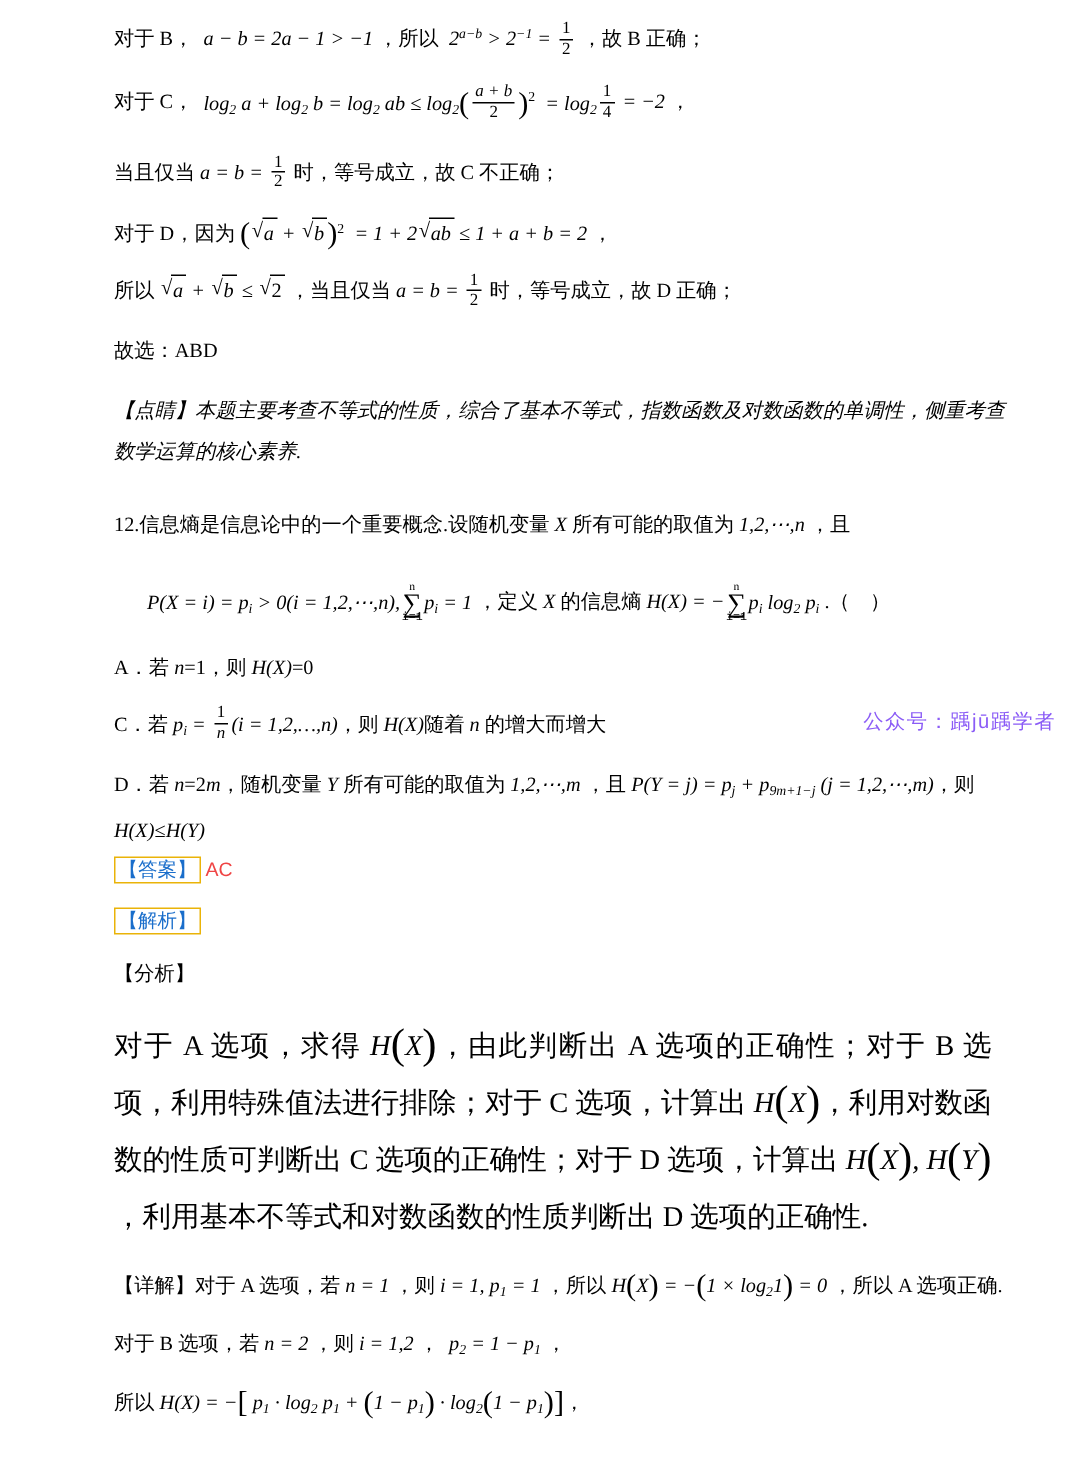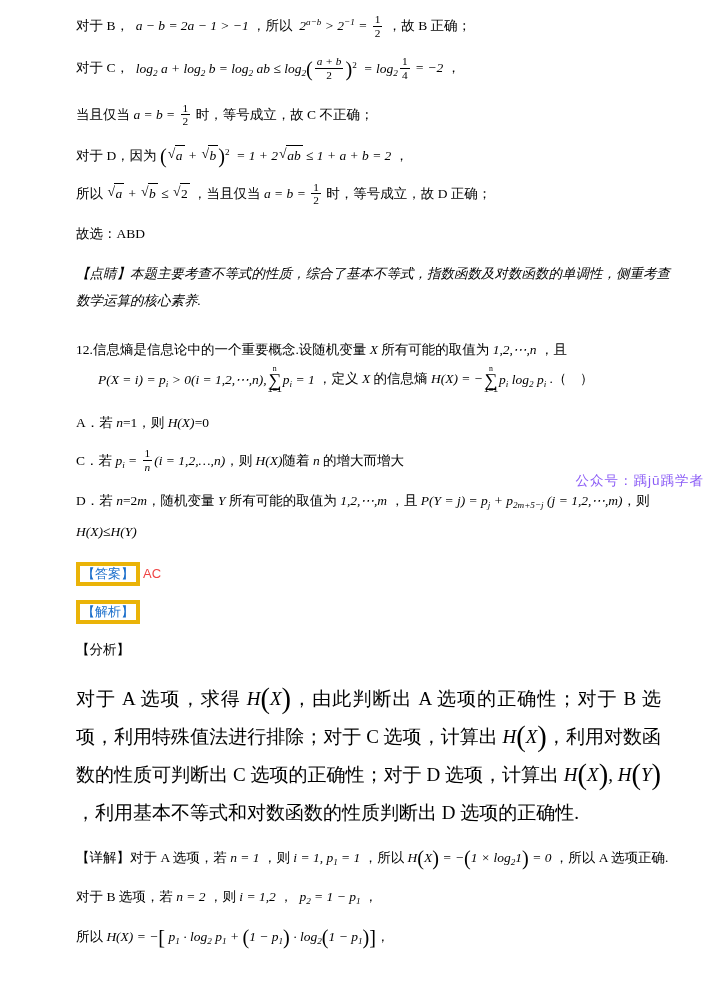--- a/index.html
+++ b/index.html
@@ -102,21 +102,21 @@
     line-height: 1;
     position: relative;
     top: -0.04em;
     margin: 0 1px;
   }
   .sumsym .top { display: block; font-size: 0.85em; }
   .sumsym .mid { display: block; font-size: 1.95em; font-style: normal; line-height: 0.82; }
   .sumsym .bot { display: block; font-size: 0.85em; font-family: Liberation Mono, monospace; }
   .tagbox {
     color: #1a6ecb;
-    border: 4px solid #eab308;
+    border: 1px solid #eab308;
     padding: 0px 2px;
     font-family: "Liberation Serif", serif;
     font-size: 13px;
     display: inline-block;
     line-height: 1.25;
   }
   .ansval {
     color: #ef4444;
     font-family: "Liberation Sans", sans-serif;
     font-size: 13px;
@@ -190,43 +190,43 @@
       <span class="up">，当且仅当</span><span class="math">&nbsp;a&nbsp;=&nbsp;b&nbsp;=&nbsp;</span><span class="frac"><span class="num">1</span><span class="den">2</span></span>
       <span class="up">时，等号成立，故 D 正确；</span>
     </div>
 
     <div class="para">故选：ABD</div>
 
     <div class="para" style="line-height:2.0; margin-bottom:26px; white-space:normal;font-style:italic;">
       <span>【点睛】本题主要考查不等式的性质，综合了基本不等式，指数函数及对数函数的单调性，侧重考查数学运算的核心素养.</span>
     </div>
 
-    <div class="para" style="margin-bottom:6px;">
+    <div class="para" style="margin-bottom:28px;">
       <span class="up">12.信息熵是信息论中的一个重要概念.设随机变量&nbsp;<span class="math">X</span>&nbsp;所有可能的取值为<span class="math">&nbsp;1,2,⋯,n&nbsp;</span>，且</span>
     </div>
 
     <div class="disp" style="margin-bottom:18px;">
       <span class="math">P(X&nbsp;=&nbsp;i)&nbsp;=&nbsp;p<sub>i</sub>&nbsp;&gt;&nbsp;0(i&nbsp;=&nbsp;1,2,⋯,n),</span><span class="sumsym"><span class="top">n</span><span class="mid">∑</span><span class="bot">i=1</span></span><span class="math">p<sub>i</sub>&nbsp;=&nbsp;1</span>
       <span class="up">，定义&nbsp;<span class="math">X</span>&nbsp;的信息熵&nbsp;</span><span class="math">H(X)&nbsp;=&nbsp;−</span><span class="sumsym"><span class="top">n</span><span class="mid">∑</span><span class="bot">i=1</span></span><span class="math">p<sub>i</sub>&nbsp;log<sub>2</sub>&nbsp;p<sub>i</sub></span><span class="up">&nbsp;.（&nbsp;&nbsp;&nbsp;&nbsp;）</span>
     </div>
 
     <div class="opt">
       <span class="up">A．若&nbsp;<span class="math">n</span>=1，则&nbsp;<span class="math">H(X)</span>=0</span>
     </div>
 
 
     <div class="opt">
       <span class="up">C．若&nbsp;<span class="math">p<sub>i</sub>&nbsp;=&nbsp;</span><span class="frac"><span class="num">1</span><span class="den"><span class="math">n</span></span></span><span class="math">(i&nbsp;=&nbsp;1,2,…,n)</span>，则&nbsp;<span class="math">H(X)</span>随着&nbsp;<span class="math">n</span>&nbsp;的增大而增大</span>
     </div>
 
     <div class="opt" style="margin-bottom:14px;">
-      <span class="up">D．若&nbsp;<span class="math">n</span>=2<span class="math">m</span>，随机变量&nbsp;<span class="math">Y</span>&nbsp;所有可能的取值为<span class="math">&nbsp;1,2,⋯,m&nbsp;</span>，且&nbsp;<span class="math">P(Y&nbsp;=&nbsp;j)&nbsp;=&nbsp;p<sub>j</sub>&nbsp;+&nbsp;p<sub>2m+5−j</sub>&nbsp;(j&nbsp;=&nbsp;1,2,⋯,m)</span>，则</span>
-    </div>
-
-    <div class="opt" style="margin-bottom:22px;">
+      <span class="up">D．若&nbsp;<span class="math">n</span>=2<span class="math">m</span>，随机变量&nbsp;<span class="math">Y</span>&nbsp;所有可能的取值为<span class="math">&nbsp;1,2,⋯,m&nbsp;</span>，且&nbsp;<span class="math">P(Y&nbsp;=&nbsp;j)&nbsp;=&nbsp;p<sub>j</sub>&nbsp;+&nbsp;p<sub>9m+1−j</sub>&nbsp;(j&nbsp;=&nbsp;1,2,⋯,m)</span>，则</span>
+    </div>
+
+    <div class="opt" style="margin-bottom:8px;">
       <span class="math">H(X)</span><span class="up">≤</span><span class="math">H(Y)</span>
     </div>
 
     <div class="para" style="margin-bottom:14px;">
       <span class="tagbox">【答案】</span><span class="ansval">AC</span>
     </div>
 
     <div class="para" style="margin-bottom:16px;">
       <span class="tagbox">【解析】</span>
     </div>

